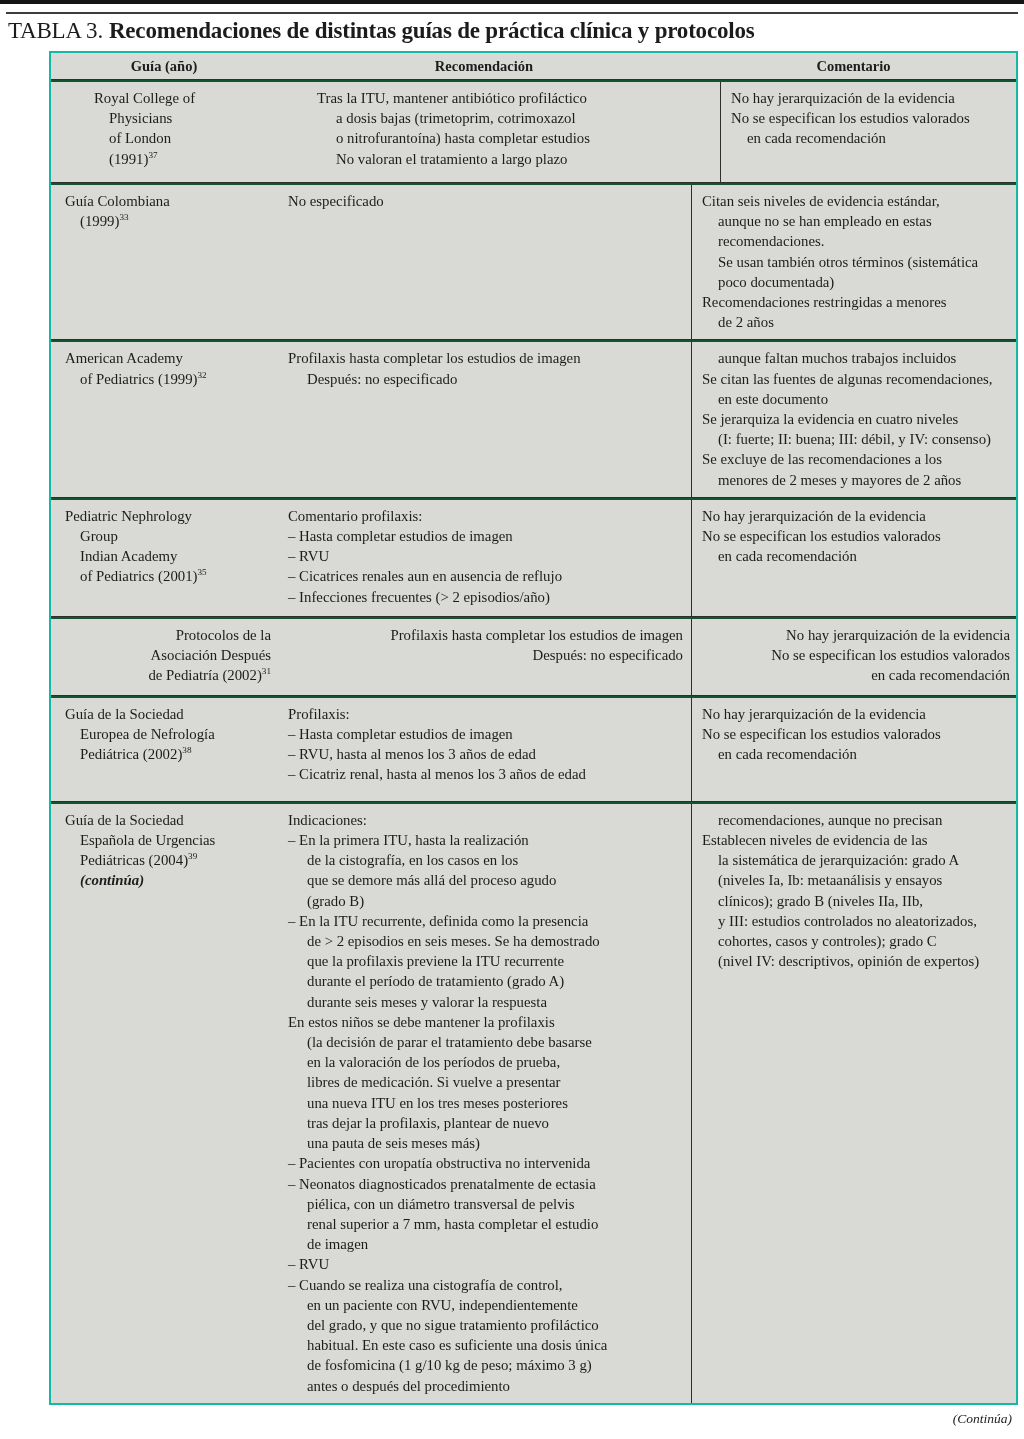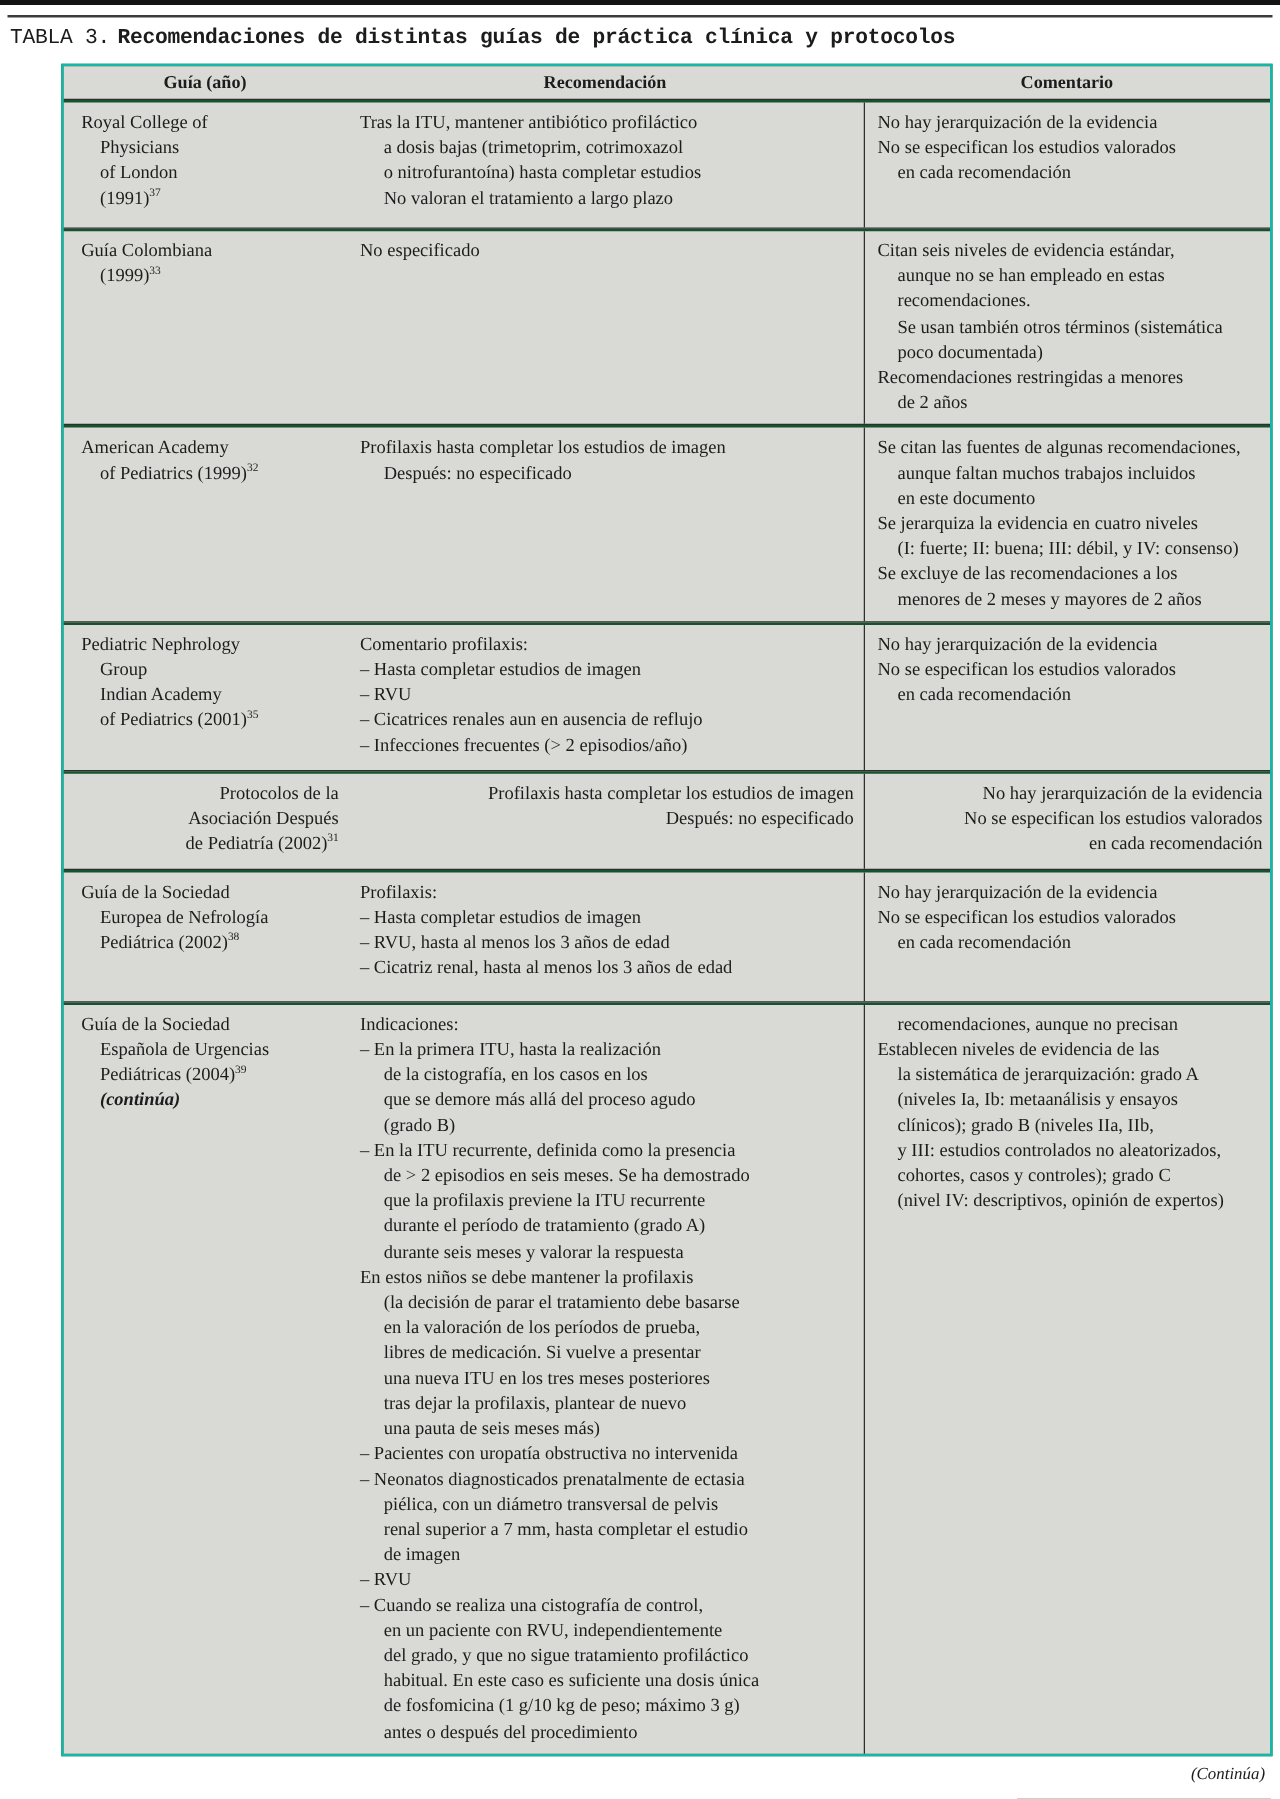--- a/index.html
+++ b/index.html
@@ -8,22 +8,22 @@
     background:#ffffff;
     font-family:"Liberation Serif", serif;
     color:#1c1c1c;
     overflow:hidden;
     position:relative;
   }
   .top-bar{height:4px;background:#141414;width:1024px;}
   .page-inner{padding:0 6px;}
   .title-rule{height:2px;background:#3c3c3c;margin-top:8px;}
   .caption{
-    font-family:Liberation Mono, monospace;
-    font-size:17px;
+    font-family:Liberation Serif, serif;
+    font-size:23px;
     letter-spacing:-0.2px;
     margin:6px 0 9px 2px;
     line-height:22px;
     white-space:nowrap;
   }
   .caption .lbl{font-weight:400;}
   .caption .ttl{font-weight:700;margin-left:6px;}
   .gtable{
     border:2px solid #14b8a6;
     background:#14532d;
@@ -60,21 +60,21 @@
   }
   .cell.c1{padding-left:14px;padding-right:6px;}
   .cell.c2{padding-left:11px;padding-right:8px;}
   .cell.c3{padding-left:10px;padding-right:6px;border-left:1px solid #2e2e2e;}
   .c1 .ind{padding-left:15px;}
   .c2 .ind{padding-left:19px;}
   .c3 .ind{padding-left:16px;}
   .line.it{font-style:italic;font-weight:700;}
   sup{font-size:0.62em;line-height:0;vertical-align:super;}
   
-  #rows .g-row:nth-child(1){min-height:100px;}
+  #rows .g-row:nth-child(1){min-height:100px;padding-left:29px;}
   #rows .g-row:nth-child(2){min-height:152px;}
   #rows .g-row:nth-child(3){min-height:151px;}
   #rows .g-row:nth-child(4){min-height:116px;}
   #rows .g-row:nth-child(5){min-height:76px;text-align:right;}
   #rows .g-row:nth-child(6){min-height:103px;}
   #rows .g-row:nth-child(7){min-height:597px;}
   .continua-note{
     text-align:right;
     font-style:italic;
     font-size:13.5px;
@@ -142,22 +142,22 @@
         <div class="g-row">
           <div class="cell c1">
             <div class="line">American Academy</div>
             <div class="line ind">of Pediatrics (1999)<sup>32</sup></div>
           </div>
           <div class="cell c2">
             <div class="line">Profilaxis hasta completar los estudios de imagen</div>
             <div class="line ind">Después: no especificado</div>
           </div>
           <div class="cell c3">
+            <div class="line ind">aunque faltan muchos trabajos incluidos</div>
             <div class="line">Se citan las fuentes de algunas recomendaciones,</div>
-            <div class="line ind">aunque faltan muchos trabajos incluidos</div>
             <div class="line ind">en este documento</div>
             <div class="line">Se jerarquiza la evidencia en cuatro niveles</div>
             <div class="line ind">(I: fuerte; II: buena; III: débil, y IV: consenso)</div>
             <div class="line">Se excluye de las recomendaciones a los</div>
             <div class="line ind">menores de 2 meses y mayores de 2 años</div>
           </div>
         </div>
         <div class="g-row">
           <div class="cell c1">
             <div class="line">Pediatric Nephrology</div>

